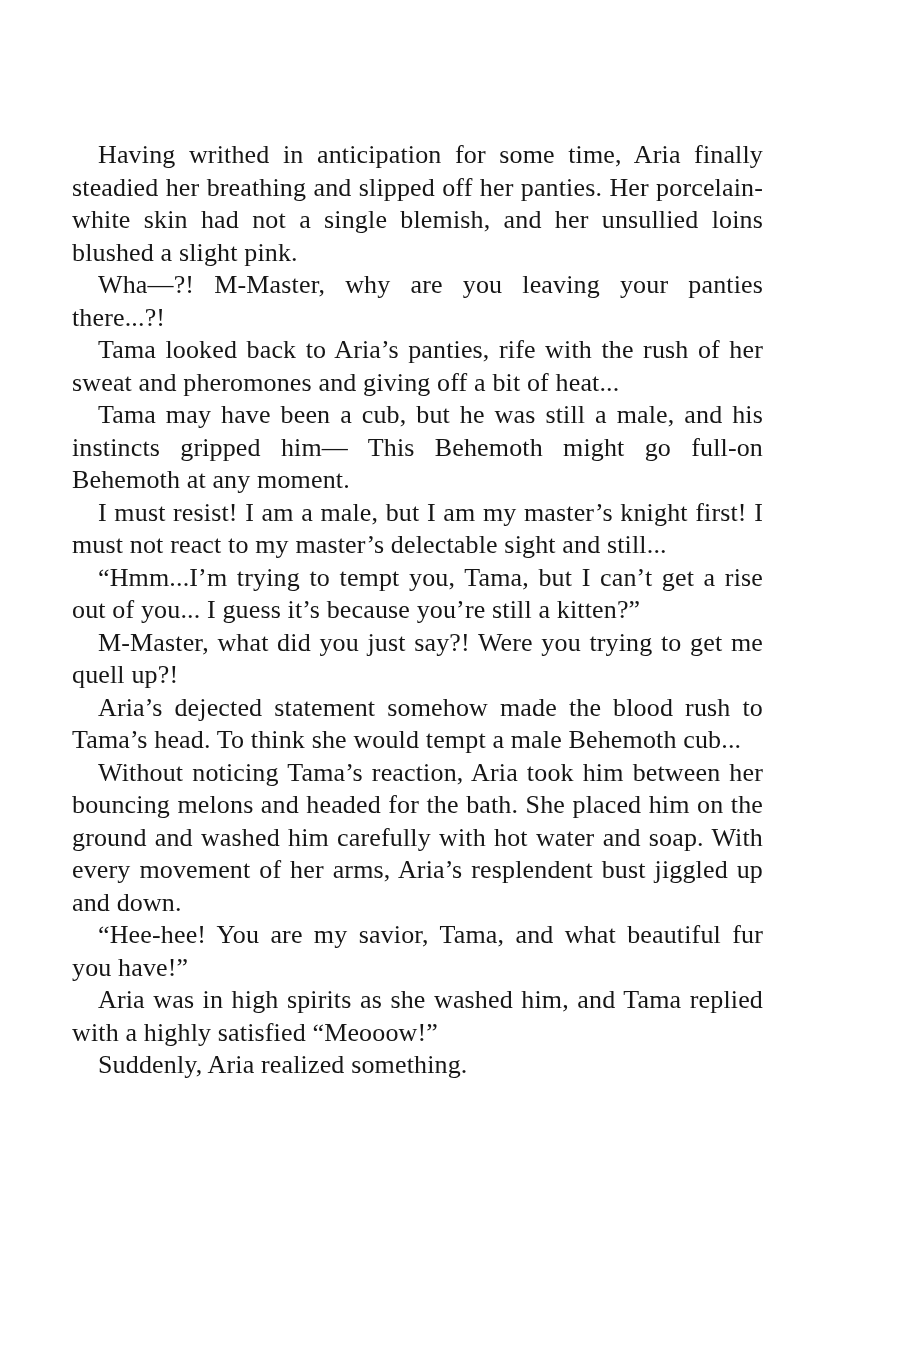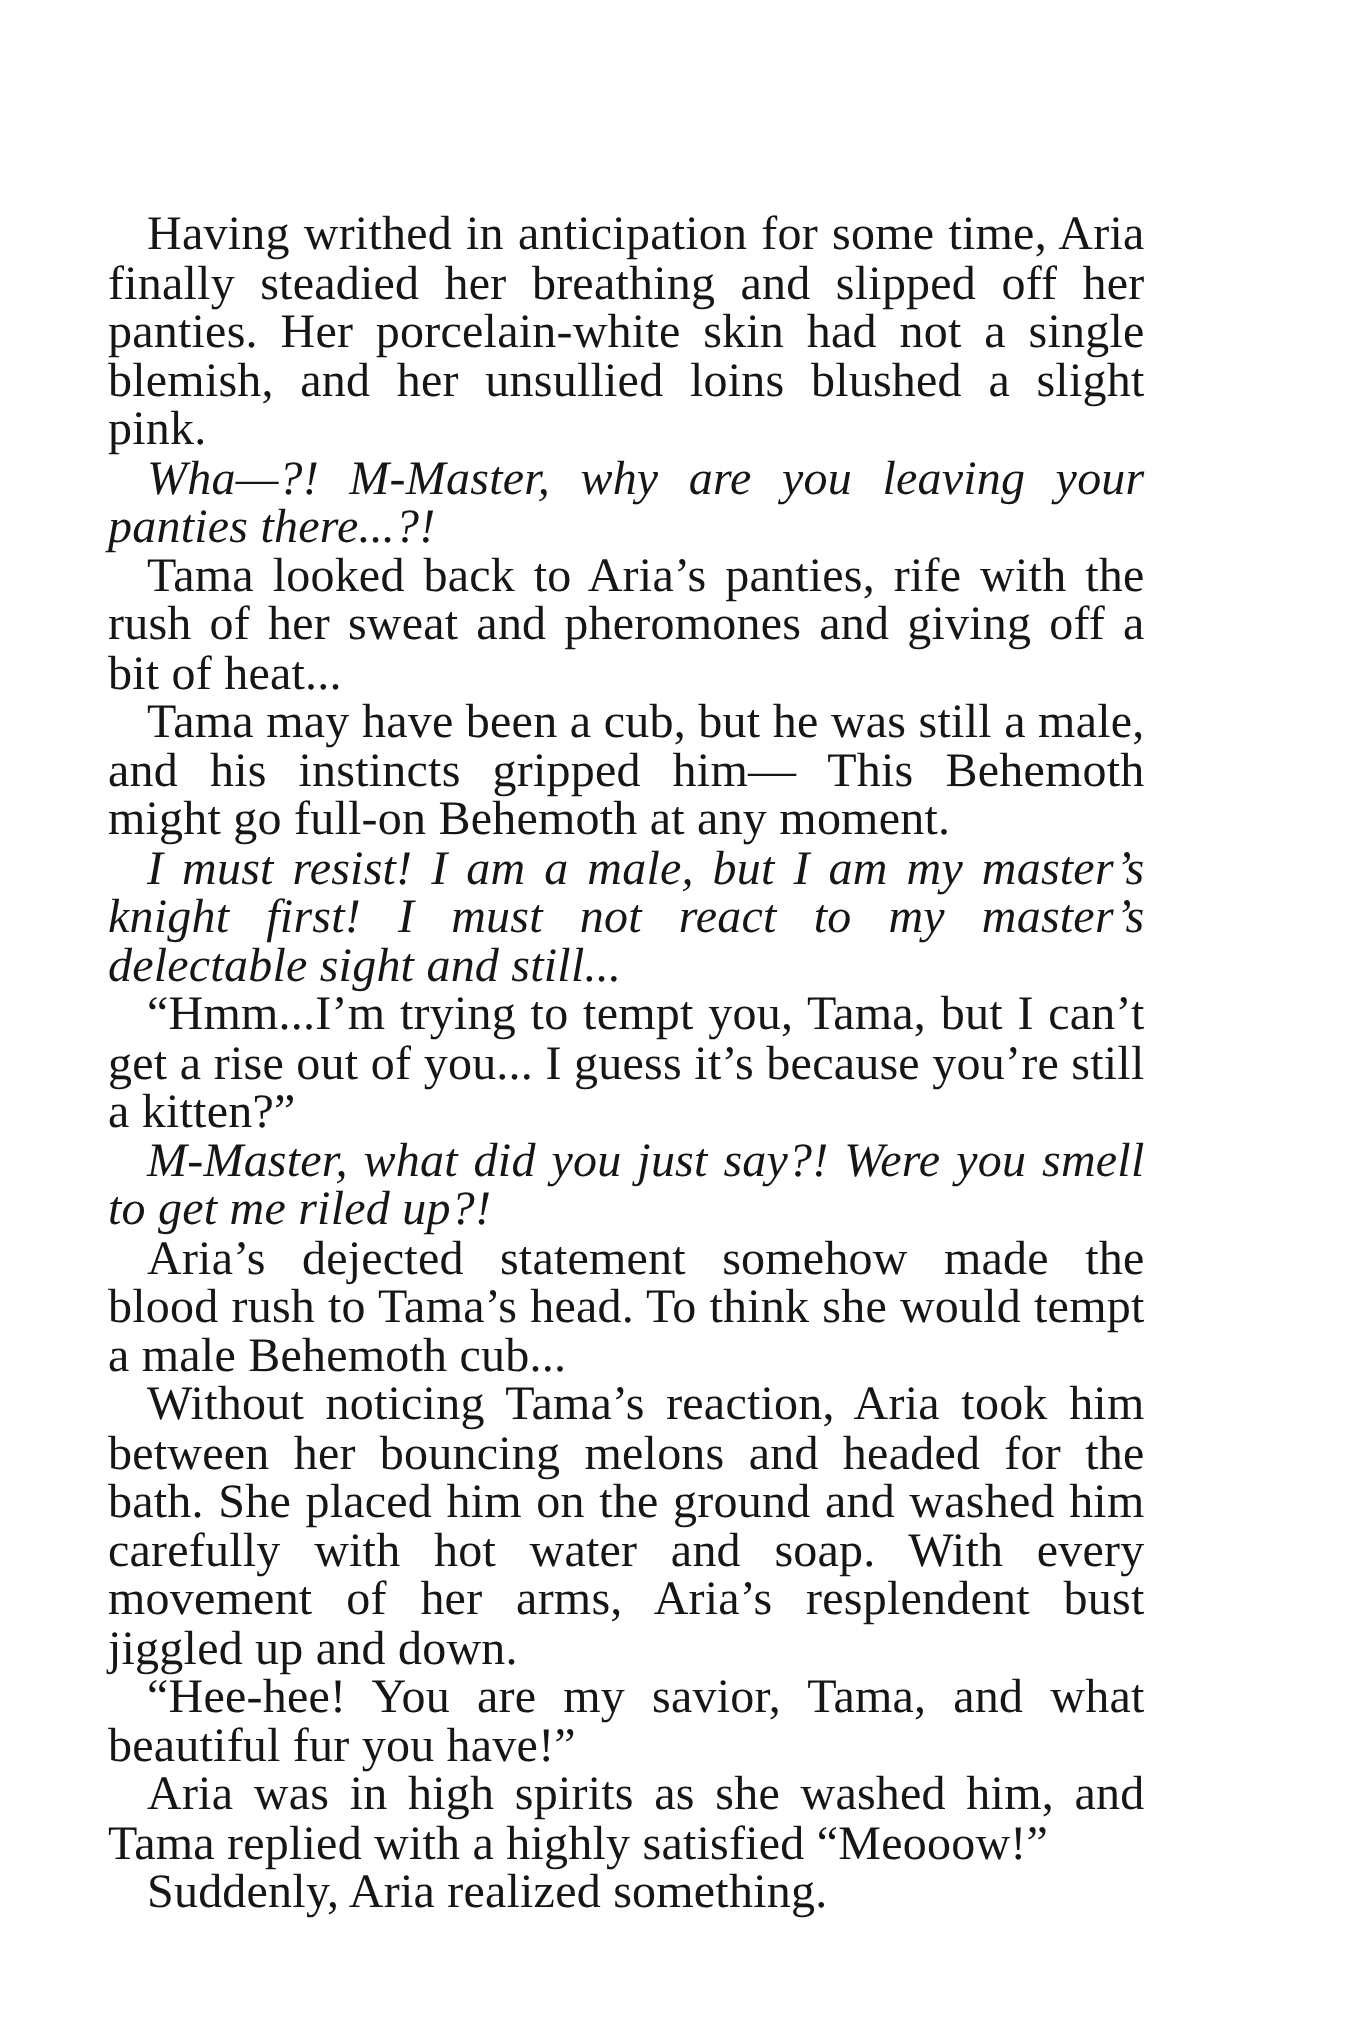--- a/index.html
+++ b/index.html
@@ -16,45 +16,44 @@
     width: 900px;
     height: 1350px;
     background: var(--page-bg, #ffffff);
     box-sizing: border-box;
   }
   .text-column {
     box-sizing: border-box;
     padding: 139px 137px 0 72px;
     color: var(--page-fg, #161616);
     font-family: "Liberation Serif", "DejaVu Serif", serif;
-    font-size: 32px;
+    font-size: 26px;
     line-height: 32.5px;
     letter-spacing: 0.15px;
     text-align: justify;
   }
   .text-column p {
     margin: 0;
     padding: 0;
     text-indent: 26px;
   }
   .text-column p.italic {
-    font-style: italic;
   }
 </style>
 </head>
 <body style="--page-bg: #ffffff; --page-fg: #161616;">
 
 <main class="page">
   <div class="text-column">
       <p>Having writhed in anticipation for some time, Aria finally steadied her breathing and slipped off her panties. Her porcelain-white skin had not a single blemish, and her unsullied loins blushed a slight pink.</p>
       <p class="italic">Wha—?! M-Master, why are you leaving your panties there...?!</p>
       <p>Tama looked back to Aria’s panties, rife with the rush of her sweat and pheromones and giving off a bit of heat...</p>
       <p>Tama may have been a cub, but he was still a male, and his instincts gripped him— This Behemoth might go full-on Behemoth at any moment.</p>
       <p class="italic">I must resist! I am a male, but I am my master’s knight first! I must not react to my master’s delectable sight and still...</p>
       <p>“Hmm...I’m trying to tempt you, Tama, but I can’t get a rise out of you... I guess it’s because you’re still a kitten?”</p>
-      <p class="italic">M-Master, what did you just say?! Were you smell to get me riled up?!</p>
+      <p class="italic">M-Master, what did you just say?! Were you trying to get me quell up?!</p>
       <p>Aria’s dejected statement somehow made the blood rush to Tama’s head. To think she would tempt a male Behemoth cub...</p>
       <p>Without noticing Tama’s reaction, Aria took him between her bouncing melons and headed for the bath. She placed him on the ground and washed him carefully with hot water and soap. With every movement of her arms, Aria’s resplendent bust jiggled up and down.</p>
       <p>“Hee-hee! You are my savior, Tama, and what beautiful fur you have!”</p>
       <p>Aria was in high spirits as she washed him, and Tama replied with a highly satisfied “Meooow!”</p>
       <p>Suddenly, Aria realized something.</p>
     </div>
 </main>
 
 </body></html>

